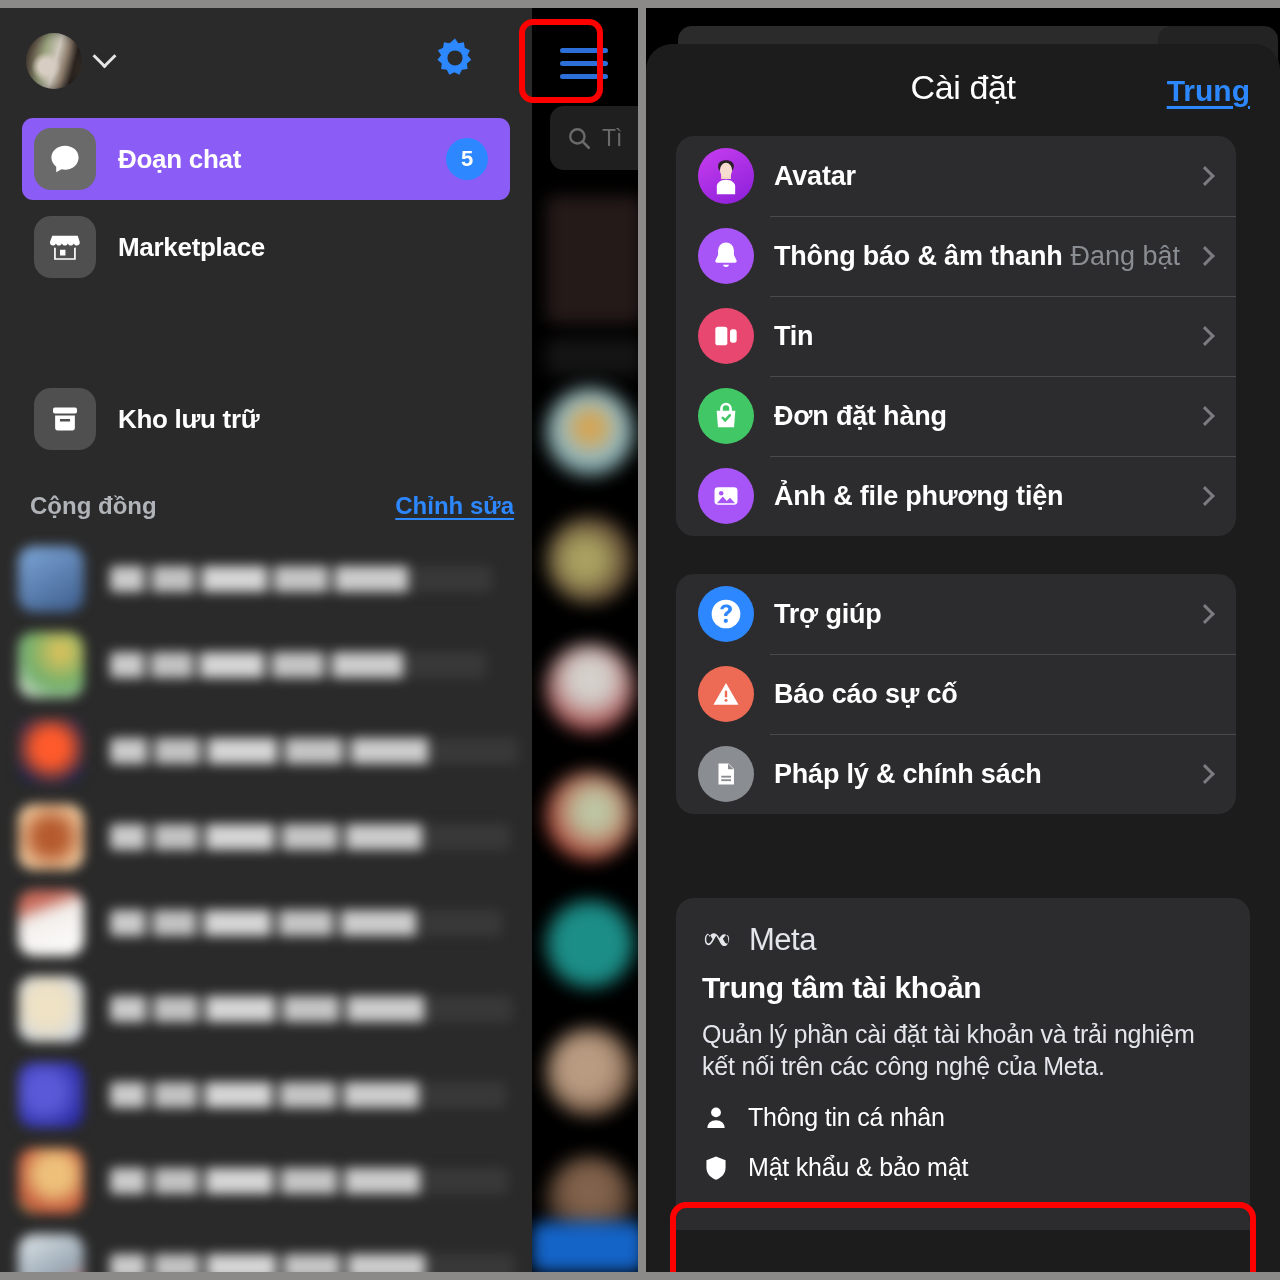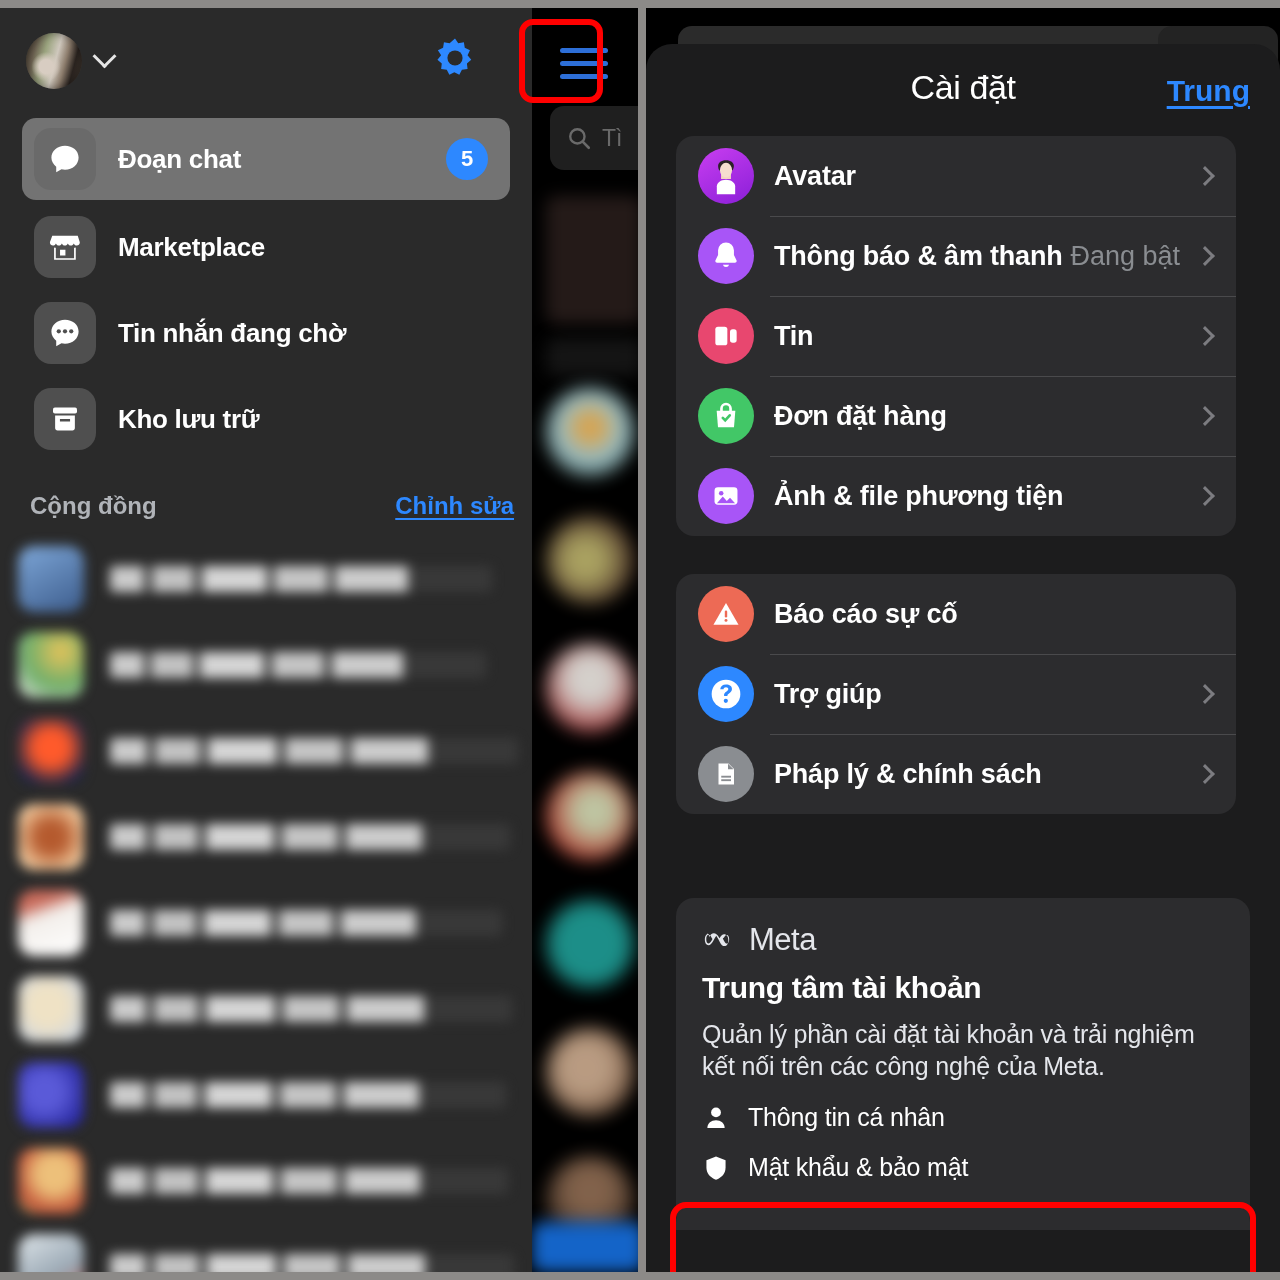--- a/index.html
+++ b/index.html
@@ -43,21 +43,21 @@
   }
   .gear-hl{
     position:absolute; right:35px; top:11px; width:84px; height:84px;
     border:6px solid #ff0000; border-radius:14px; pointer-events:none;
   }
 
   .menu-item{
     position:absolute; left:22px; width:488px; height:82px;
     display:flex; align-items:center; border-radius:14px;
   }
-  .menu-item.active{ background:#737373; }
+  .menu-item.active{ background:#8b5cf6;border-radius:11px; }
   .mi-icon{
     width:62px; height:62px; border-radius:17px; background:#4f4f4f;
     margin-left:12px; flex:0 0 auto; display:flex; align-items:center; justify-content:center;
   }
   .menu-item.active .mi-icon{ background:#6a6a6a; }
   .mi-label{
     margin-left:22px; color:#fff; font-size:26px; font-weight:bold; letter-spacing:-.3px;
   }
   .mi-badge{
     position:absolute; right:22px; width:42px; height:42px; border-radius:50%;
@@ -255,31 +255,20 @@
 
       <div class="menu-item" style="top:198px;">
         <div class="mi-icon">
           <svg width="34" height="34" viewBox="0 0 24 24">
               <path fill="#fff" d="M3 4h18l1.4 4.4c.3 1.4-.8 2.6-2.1 2.6-1 0-1.8-.6-2.1-1.5-.3.9-1.1 1.5-2.1 1.5s-1.8-.6-2.1-1.5c-.3.9-1.1 1.5-2.1 1.5s-1.8-.6-2.1-1.5C9.5 10.4 8.7 11 7.7 11s-1.8-.6-2.1-1.5C5.3 10.4 4.5 11 3.5 11c-1.3 0-2.4-1.2-2.1-2.6L3 4zm1.3 8.4c.4.1.8.2 1.2.2V20h12.9v-7.4c.4 0 .8-.1 1.2-.2V21H4.3v-8.6zm4.2 1.6h3.8v4H8.5v-4z"></path>
             </svg>
         </div>
         <div class="mi-label">Marketplace</div>
       </div>
 
-      <div class="menu-item" style="top:284px;">
-        <div class="mi-icon">
-          <svg width="34" height="34" viewBox="0 0 24 24">
-            <path fill="#fff" d="M12 2.6C6.6 2.6 2.4 6.3 2.4 11c0 2.6 1.3 4.9 3.4 6.4v4l3.7-2.1c.8.2 1.6.3 2.5.3 5.4 0 9.6-3.7 9.6-8.6S17.4 2.6 12 2.6z"></path>
-            <circle cx="7.6" cy="10.8" r="1.5" fill="#4f4f4f"></circle>
-            <circle cx="12" cy="10.8" r="1.5" fill="#4f4f4f"></circle>
-            <circle cx="16.4" cy="10.8" r="1.5" fill="#4f4f4f"></circle>
-          </svg>
-        </div>
-        <div class="mi-label">Tin nhắn đang chờ</div>
-      </div>
 
       <div class="menu-item" style="top:370px;text-align:right;">
         <div class="mi-icon">
           <svg width="32" height="32" viewBox="0 0 24 24">
             <rect x="3" y="3.4" width="18" height="4.4" rx="1.4" fill="#fff"></rect>
             <path fill="#fff" d="M4.6 9.4h14.8v9.4c0 1-.8 1.8-1.8 1.8H6.4c-1 0-1.8-.8-1.8-1.8V9.4zm3.6 2.6v1.8h7.6V12H8.2z"></path>
           </svg>
         </div>
         <div class="mi-label">Kho lưu trữ</div>
       </div>
@@ -404,42 +393,42 @@
           </div>
           <div class="s-label">Ảnh &amp; file phương tiện</div>
           <div class="s-value"></div>
           <div class="s-chev"></div>
         </div>
       </div>
 
       <div class="card" style="top:530px;">
 
         <div class="s-row">
+          <div class="s-ico" style="background:#2d88ff;">
+            <svg width="42" height="42" viewBox="0 0 24 24">
+              <circle cx="12" cy="12" r="8.2" fill="#fff"></circle>
+              <path fill="#2d88ff" d="M12 6.6c-1.9 0-3.1 1.1-3.3 2.7h1.9c.1-.7.6-1.1 1.4-1.1.8 0 1.3.4 1.3 1 0 .6-.3.9-1.2 1.5-.9.6-1.3 1.2-1.2 2.2v.3h1.9v-.2c0-.6.2-.9 1.1-1.5 1-.7 1.5-1.3 1.5-2.4 0-1.5-1.3-2.5-3.4-2.5zm-.1 8.1a1.2 1.2 0 100 2.4 1.2 1.2 0 000-2.4z"></path>
+            </svg>
+          </div>
+          <div class="s-label">Trợ giúp</div>
+          <div class="s-value"></div>
+          <div class="s-chev"></div>
+        </div>
+
+        <div class="s-row">
           <div class="s-ico" style="background:#ed6a55;">
             <svg width="32" height="32" viewBox="0 0 24 24">
               <path fill="#fff" d="M12 3.8L21.4 20H2.6L12 3.8z"></path>
               <rect x="11.1" y="9.4" width="1.8" height="5.2" rx=".9" fill="#ed6a55"></rect>
               <circle cx="12" cy="16.8" r="1.1" fill="#ed6a55"></circle>
             </svg>
           </div>
           <div class="s-label">Báo cáo sự cố</div>
           <div class="s-value"></div>
           <div class="s-chev spacer"></div>
-        </div>
-
-        <div class="s-row">
-          <div class="s-ico" style="background:#2d88ff;">
-            <svg width="42" height="42" viewBox="0 0 24 24">
-              <circle cx="12" cy="12" r="8.2" fill="#fff"></circle>
-              <path fill="#2d88ff" d="M12 6.6c-1.9 0-3.1 1.1-3.3 2.7h1.9c.1-.7.6-1.1 1.4-1.1.8 0 1.3.4 1.3 1 0 .6-.3.9-1.2 1.5-.9.6-1.3 1.2-1.2 2.2v.3h1.9v-.2c0-.6.2-.9 1.1-1.5 1-.7 1.5-1.3 1.5-2.4 0-1.5-1.3-2.5-3.4-2.5zm-.1 8.1a1.2 1.2 0 100 2.4 1.2 1.2 0 000-2.4z"></path>
-            </svg>
-          </div>
-          <div class="s-label">Trợ giúp</div>
-          <div class="s-value"></div>
-          <div class="s-chev"></div>
         </div>
 
         <div class="s-row">
           <div class="s-ico" style="background:#8a8d91;">
             <svg width="30" height="30" viewBox="0 0 24 24">
               <path fill="#fff" d="M6 3.6h8l4.4 4.4v12.4H6V3.6z"></path>
               <path fill="#8a8d91" d="M13.6 3.8v4.4h4.4l-4.4-4.4z"></path>
               <rect x="8.2" y="13.4" width="7.8" height="1.5" fill="#8a8d91"></rect>
               <rect x="8.2" y="16.2" width="7.8" height="1.5" fill="#8a8d91"></rect>
             </svg>

